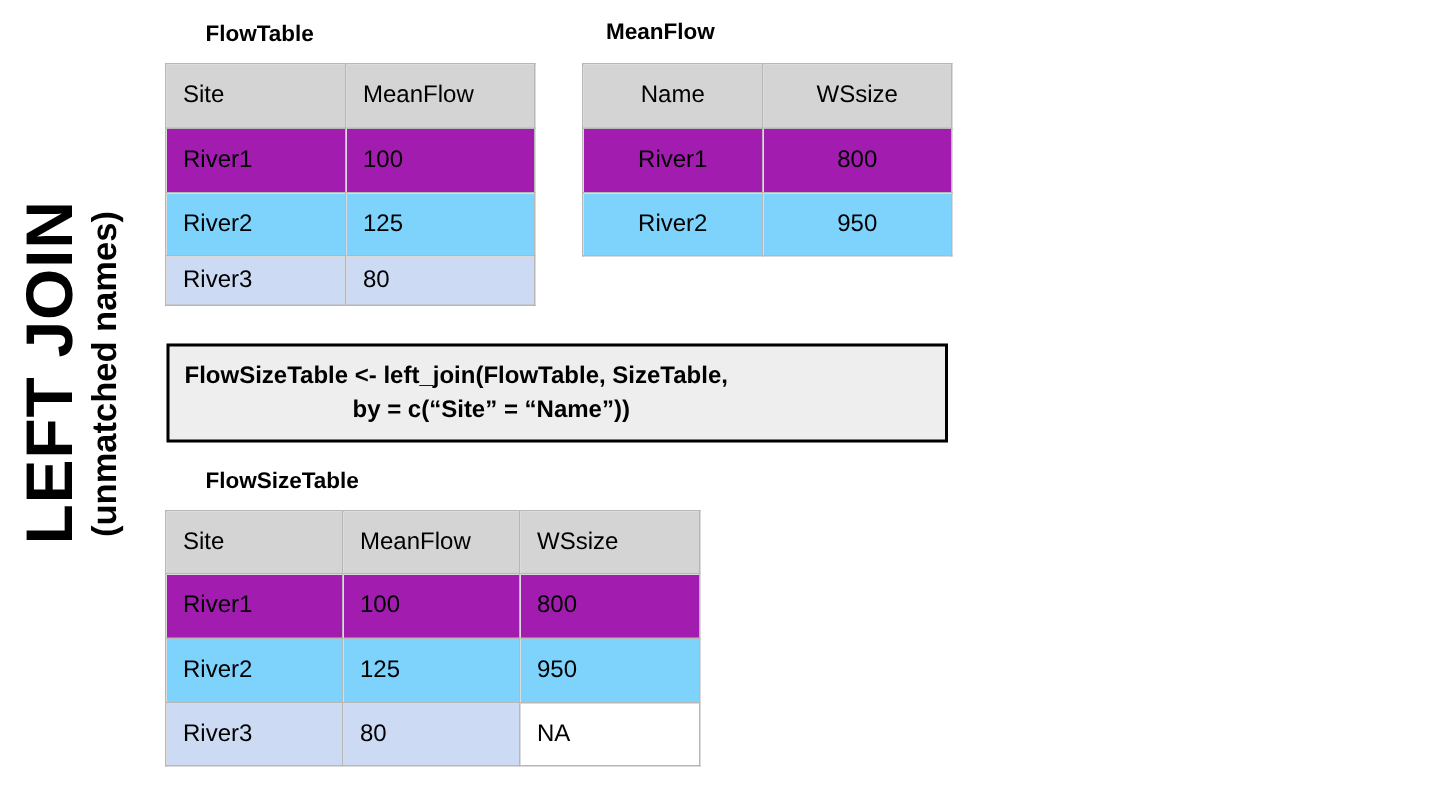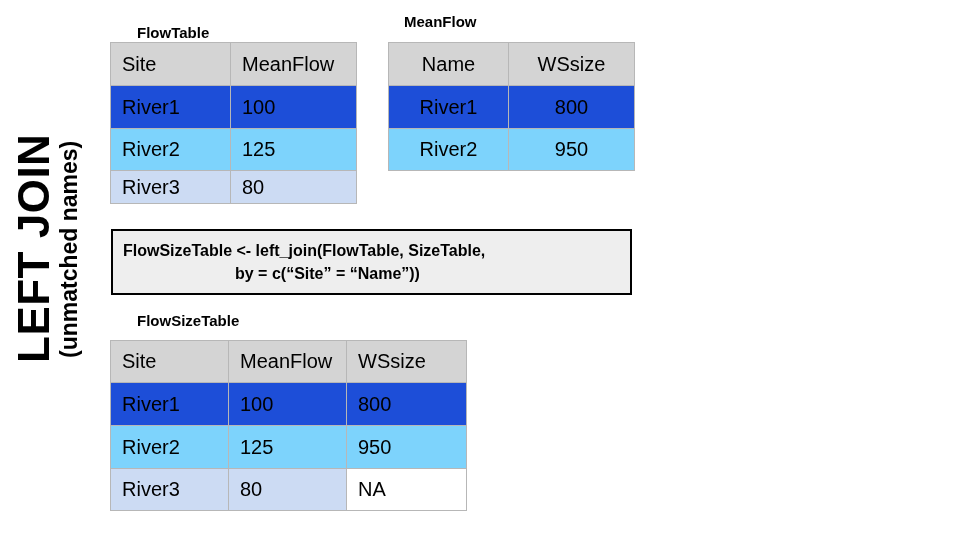--- a/index.html
+++ b/index.html
@@ -44,29 +44,29 @@
   }
 
   
   .tbl {
     position: absolute;
     border-collapse: collapse;
     table-layout: fixed;
   }
   .tbl td {
     border: 1px solid #b7b7b7;
-    font-size: 20px;
+    font-size: 16px;
     color: #000000;
     padding: 0 11px;
     vertical-align: middle;
     white-space: nowrap;
     overflow: hidden;
   }
   .hdr-cell { background: #d4d4d4; }
-  .c-pink   { background: #1d4ed8; }
+  .c-pink   { background: #a21caf; }
   .c-peach  { background: #7dd3fc; }
   .c-blue   { background: #ccdbf3; }
   .c-green  { background: #d9ead3; }
   .c-white  { background: #ffffff; }
 
   
   #code-box {
     position: absolute;
     left: 111px; top: 229px;
     width: 521px; height: 66px;
@@ -84,21 +84,21 @@
   #code-line-2 { padding-left: 122px; white-space: nowrap; }
 </style>
 </head>
 <body>
 
 <div id="canvas">
 
   <div class="side-caption" id="left-join-title">LEFT JOIN</div>
   <div class="side-caption" id="unmatched-note">(unmatched names)</div>
 
-  <div class="table-title" style="left:137px; top:24px;">FlowTable</div>
+  <div class="table-title" style="left:137px; top:14px;">FlowTable</div>
   <table class="tbl" id="flow-table" style="left:110px; top:42px; width:246px;">
     <colgroup>
         <col style="width:120px">
         <col style="width:126px">
       </colgroup>
     <tbody>
       <tr>
         <td class="hdr-cell" style="height:43px;">Site</td>
         <td class="hdr-cell" style="height:43px;">MeanFlow</td>
       </tr>

